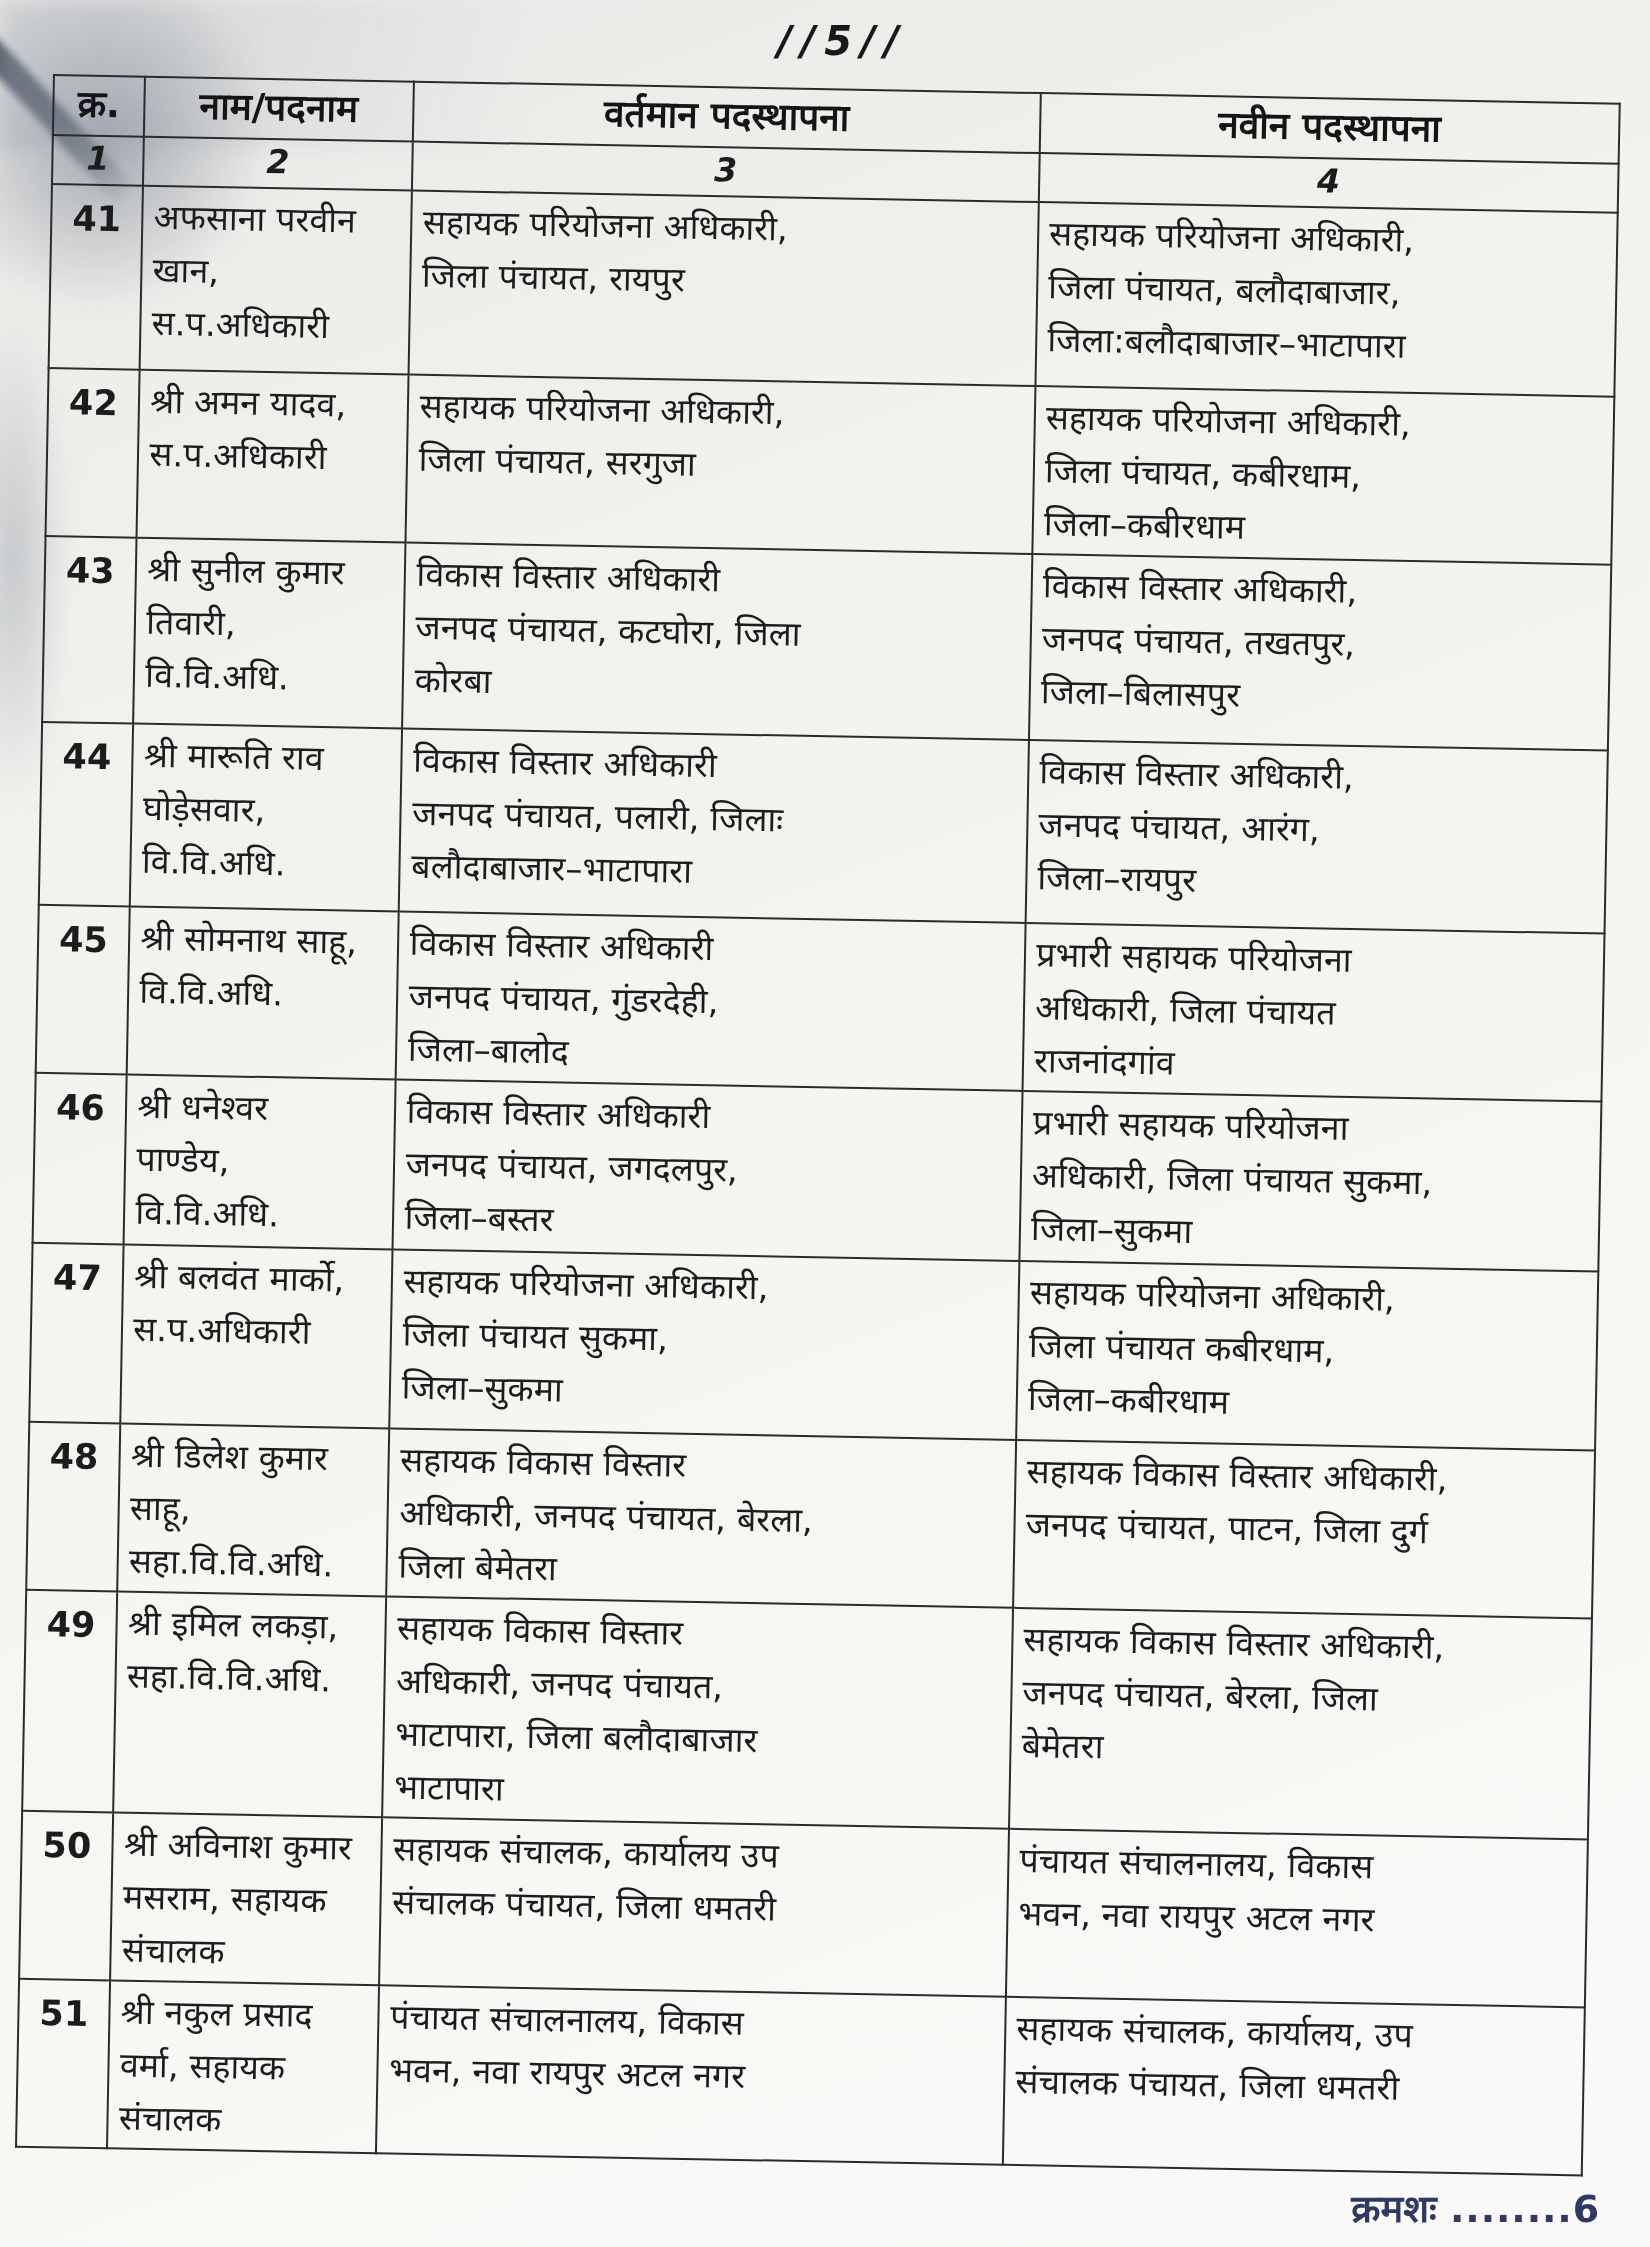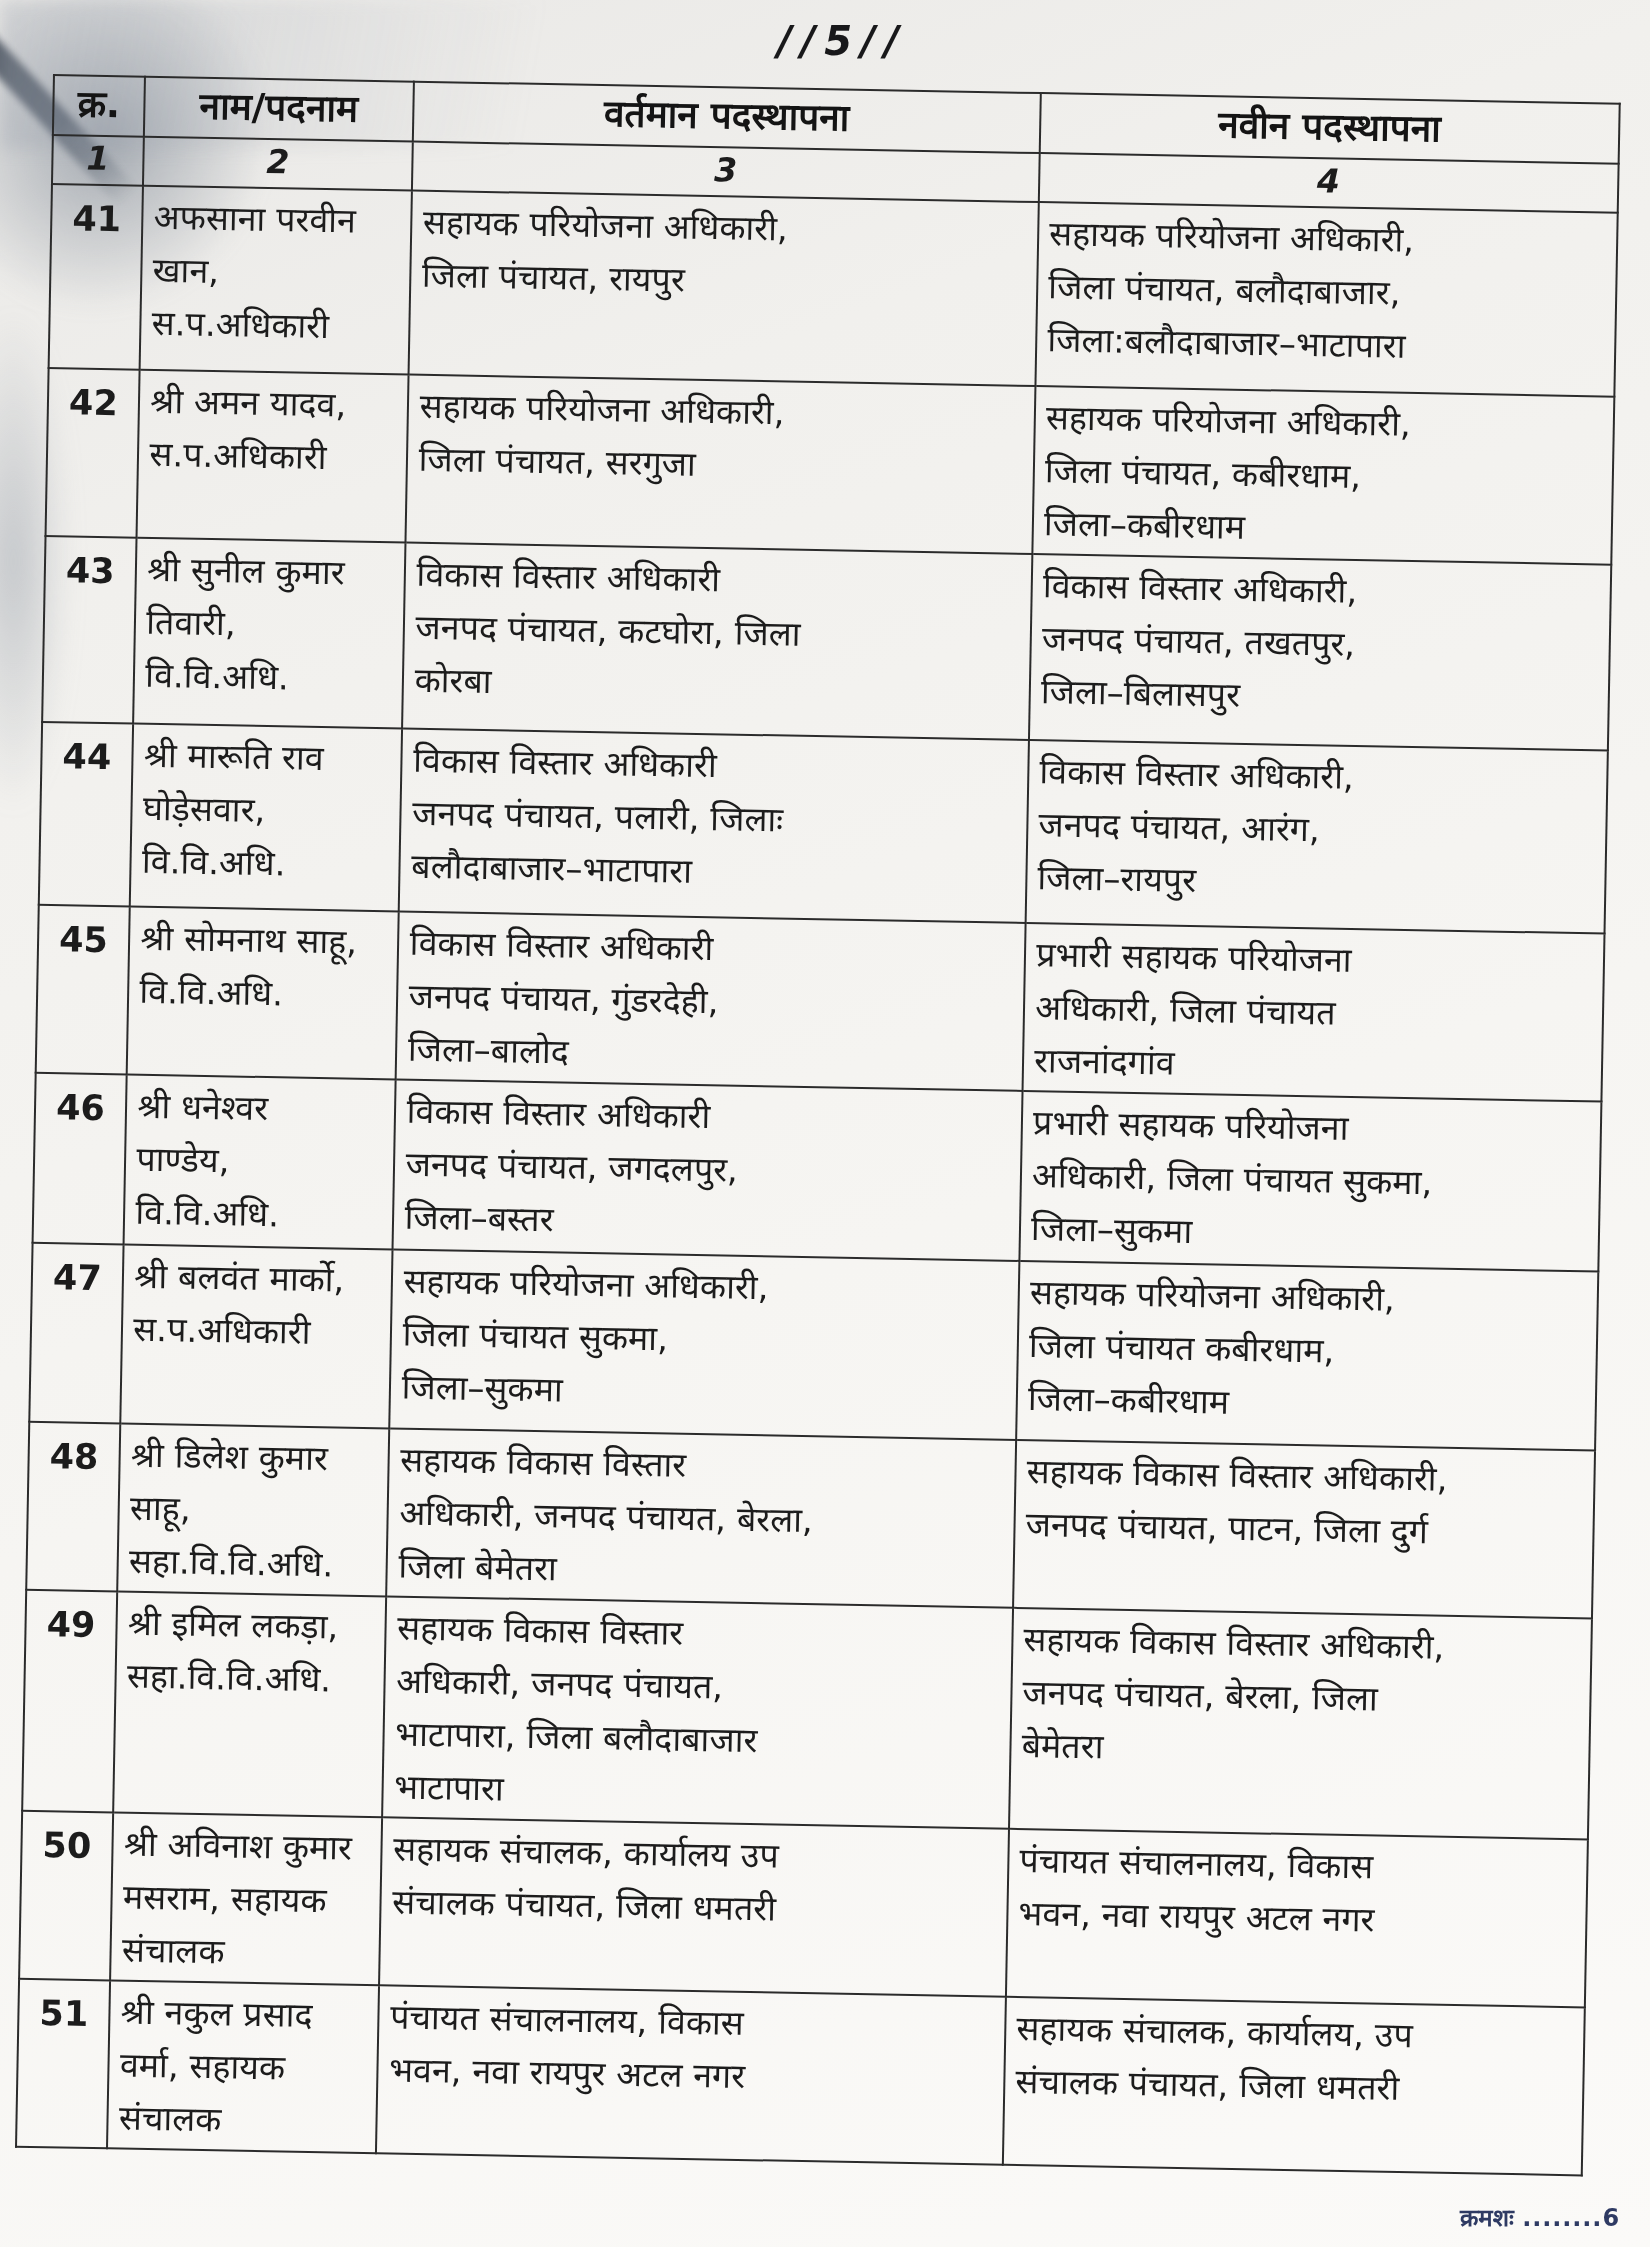--- a/index.html
+++ b/index.html
@@ -60,22 +60,22 @@
   tbody tr:nth-child(4){height:183px;}
   tbody tr:nth-child(5){height:167px;}
   tbody tr:nth-child(6){height:170px;}
   tbody tr:nth-child(7){height:179px;}
   tbody tr:nth-child(8){height:167px;}
   tbody tr:nth-child(9){height:221px;}
   tbody tr:nth-child(10){height:153px;}
   tbody tr:nth-child(11){height:167px;}
   
   .footer{
-    position:absolute;right:30px;bottom:14px;
-    font-size:24px;font-weight:bold;color:#2e3a63;
+    position:absolute;right:50px;bottom:14px;
+    font-size:38px;font-weight:bold;color:#2e3a63;
   }
   .footer .dots{font-weight:600;letter-spacing:0.9px;}
 </style>
 </head>
 <body>
 
 <div class="page">
 
   <div class="smudge-a"></div>
   <div class="smudge-line"></div>

